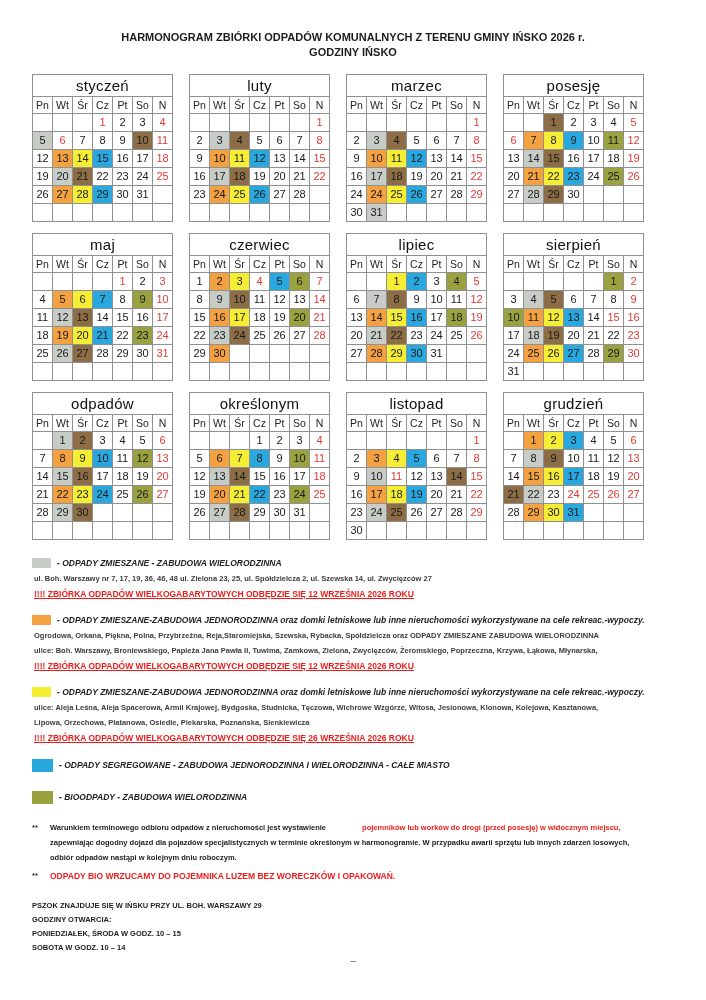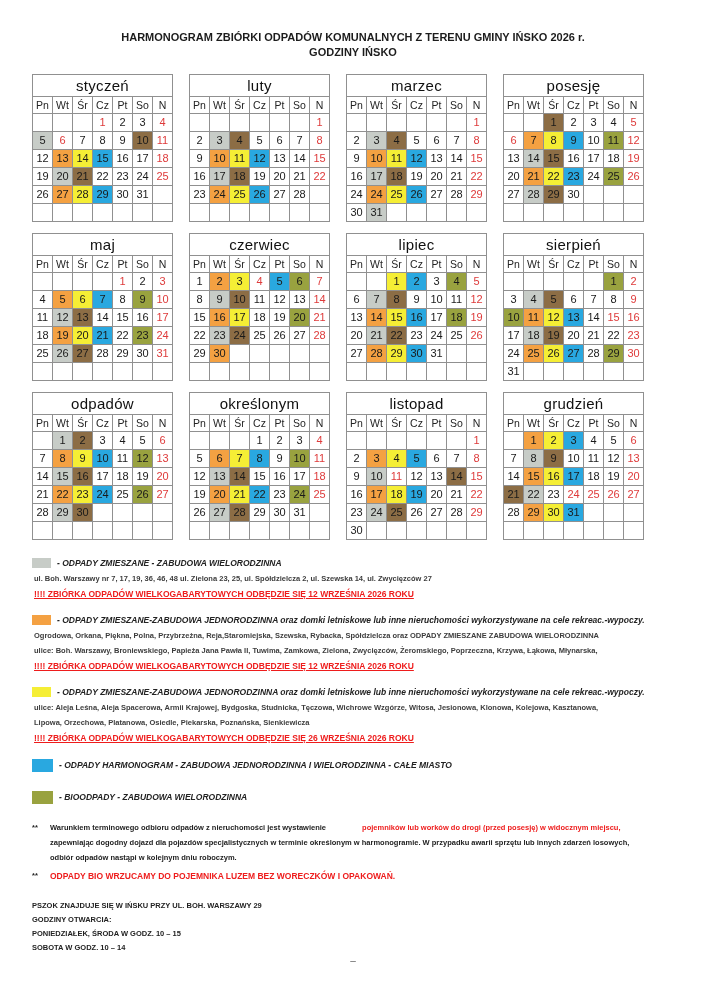--- a/index.html
+++ b/index.html
@@ -910,21 +910,21 @@
         <span class="swatch" style="background: rgb(245, 238, 53);"></span>
         <span class="llabel">- ODPADY ZMIESZANE-ZABUDOWA JEDNORODZINNA oraz domki letniskowe lub inne nieruchomości wykorzystywane na cele rekreac.-wypoczy.</span>
       </div>
       <div class="ldetail">ulice: Aleja Leśna, Aleja Spacerowa, Armii Krajowej, Bydgoska, Studnicka, Tęczowa, Wichrowe Wzgórze, Witosa, Jesionowa, Klonowa, Kolejowa, Kasztanowa,</div>
       <div class="ldetail">Lipowa, Orzechowa, Platanowa, Osiedle, Piekarska, Poznańska, Sienkiewicza</div>
       <div class="lalert" style="color: rgb(238, 28, 28);">!!!! ZBIÓRKA ODPADÓW WIELKOGABARYTOWYCH ODBĘDZIE SIĘ 26 WRZEŚNIA 2026 ROKU</div>
     </div>
     <div class="legend-entry big">
       <div class="lhead">
         <span class="swatch" style="background: rgb(41, 168, 224);"></span>
-        <span class="llabel">- ODPADY HARMONOGRAM - ZABUDOWA JEDNORODZINNA I WIELORODZINNA - CAŁE MIASTO</span>
+        <span class="llabel">- ODPADY SEGREGOWANE - ZABUDOWA JEDNORODZINNA I WIELORODZINNA - CAŁE MIASTO</span>
       </div>
     </div>
     <div class="legend-entry big">
       <div class="lhead">
         <span class="swatch" style="background: rgb(153, 162, 63);"></span>
         <span class="llabel">- BIOODPADY - ZABUDOWA WIELORODZINNA</span>
       </div>
     </div>
   </div>
 

